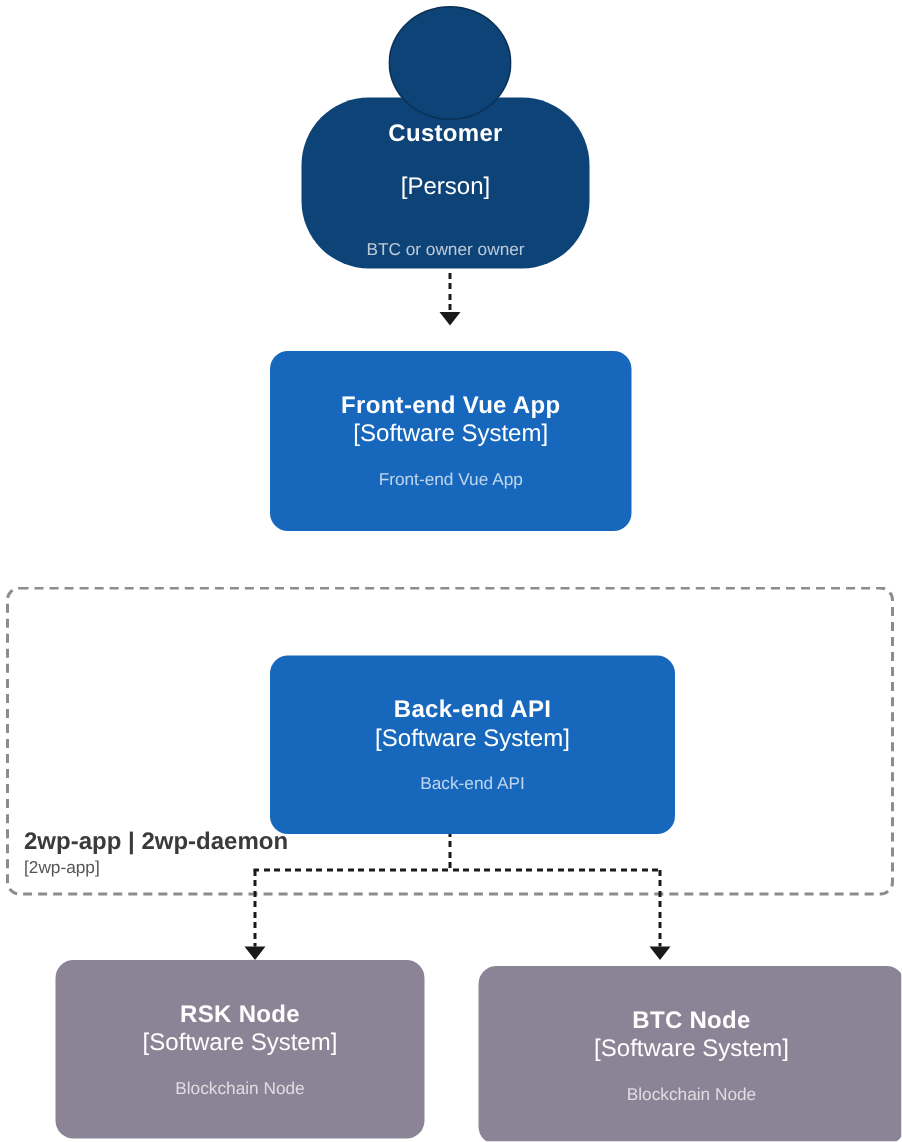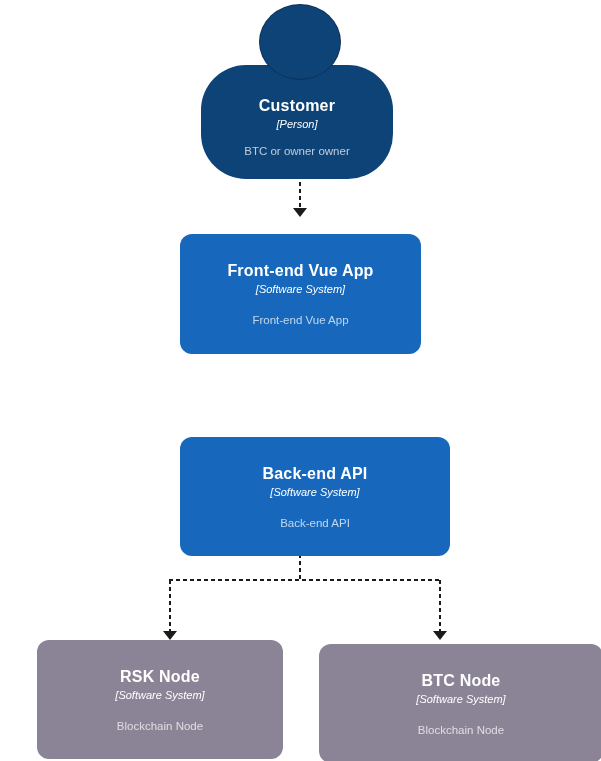--- a/index.html
+++ b/index.html
@@ -5,34 +5,34 @@
   html,body{margin:0;padding:0;background:#ffffff;}
   body{font-family:"Liberation Sans","DejaVu Sans",sans-serif;}
   .canvas{position:relative;width:601px;height:761px;background:#fff;overflow:hidden;}
 
   
   .el{
     position:absolute;display:flex;flex-direction:column;align-items:center;
     justify-content:center;text-align:center;color:#fff;z-index:2;box-sizing:border-box;
   }
   .el .el-name{font-size:16px;font-weight:bold;line-height:19px;letter-spacing:.2px;}
-  .el .el-meta{font-size:11px;line-height:15px;margin-top:2px;font-style:italic;}
+  .el .el-meta{font-size:16px;line-height:15px;margin-top:2px;}
   .el .el-desc{font-size:11.5px;line-height:14px;margin-top:16px;color:rgba(255,255,255,0.72);}
 
   .sysbox{background:var(--system-fill);border-radius:12px;margin-top:16px;}
   .nodebox{background:var(--node-fill);border-radius:12px;}
 
   
   .person-head{
     position:absolute;left:259px;top:4px;width:82px;height:76px;border-radius:50%;
     background:var(--person-fill);border:1px solid rgba(0,0,0,0.28);box-sizing:border-box;z-index:3;
   }
   .person-body{
     left:201px;top:65px;width:192px;height:114px;border-radius:45px;
-    background:var(--person-fill);padding-top:10px;
+    background:var(--person-fill);padding-top:10px;gap:16px;
   }
   .person-body .el-desc{margin-top:12px;}
 
   
   .boundary{
     position:absolute;left:4px;top:391px;width:592px;height:206px;
     border:2px dashed var(--boundary-border);border-radius:9px;z-index:0;box-sizing:border-box;
   }
   .boundary-label{position:absolute;left:10px;bottom:8px;text-align:left;}
   .boundary-title{font-size:16px;font-weight:bold;color:var(--boundary-title);line-height:19px;}
@@ -67,20 +67,26 @@
 
   <div class="vline" style="left:299px;top:182px;height:27px;"></div>
   <div class="arrowhead-down" style="left:293px;top:208px;"></div>
 
   <div class="el sysbox" style="left:180px;top:218px;width:241px;height:120px;">
     <div class="el-name">Front-end Vue App</div>
     <div class="el-meta">[Software System]</div>
     <div class="el-desc">Front-end Vue App</div>
   </div>
 
+  <div class="boundary">
+    <div class="boundary-label">
+      <div class="boundary-title">2wp-app | 2wp-daemon</div>
+      <div class="boundary-meta">[2wp-app]</div>
+    </div>
+  </div>
 
   <div class="el sysbox" style="left:180px;top:421px;width:270px;height:119px;">
     <div class="el-name">Back-end API</div>
     <div class="el-meta">[Software System]</div>
     <div class="el-desc">Back-end API</div>
   </div>
 
   <div class="vline" style="left:299px;top:540px;height:40px;"></div>
   <div class="hline" style="left:169px;top:579px;width:272px;"></div>
   <div class="vline" style="left:169px;top:580px;height:51px;"></div>

